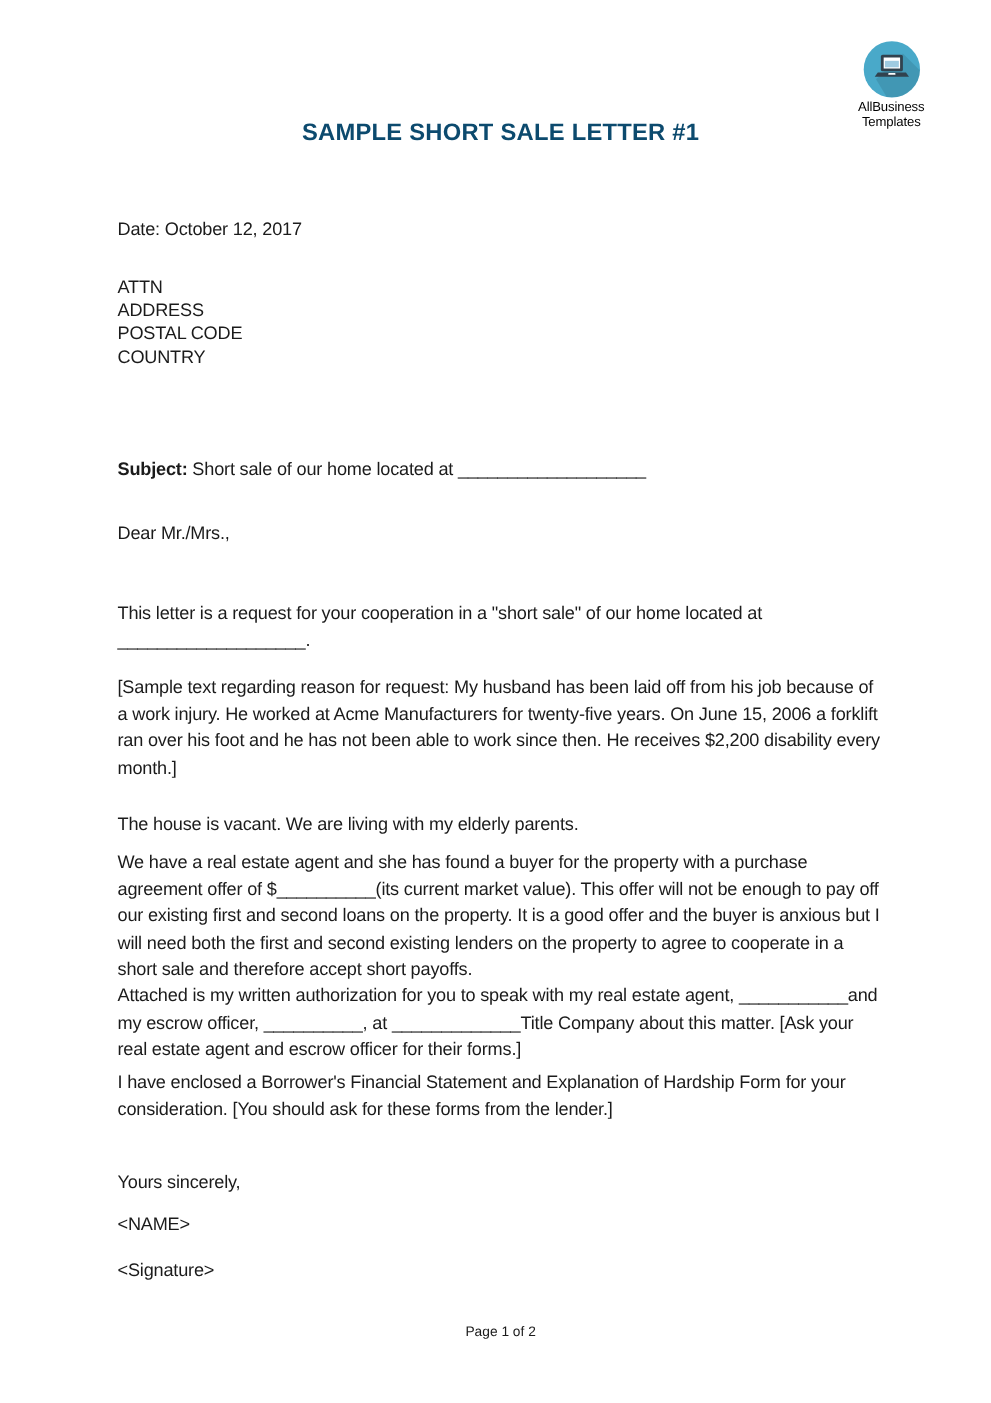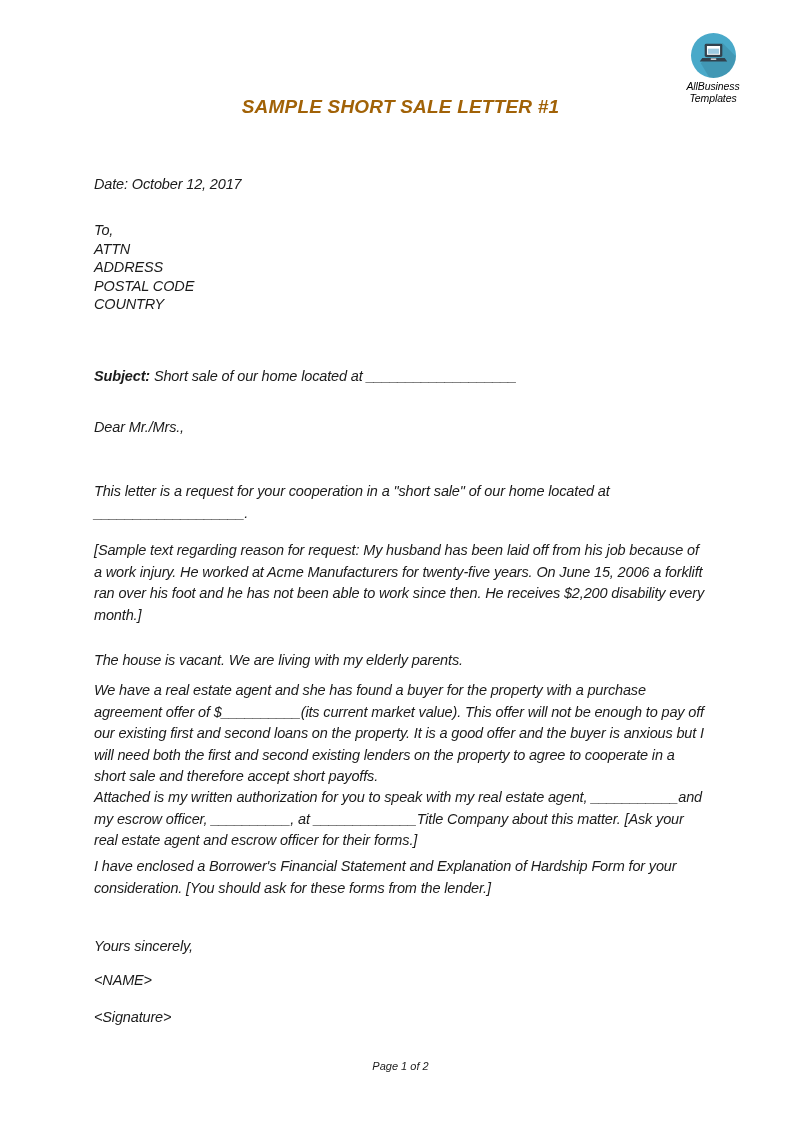--- a/index.html
+++ b/index.html
@@ -7,34 +7,33 @@
   body {
     width: 793px; height: 1122px;
     font-family: "Liberation Sans", sans-serif;
     color: #1b1b1b;
   }
   .page {
     position: relative;
     width: 793px; height: 1122px;
     background: #ffffff;
     overflow: hidden;
-    font-style: italic;
   }
   .abs { position: absolute; left: 94px; width: 613px; }
   .body-text {
     font-size: 14.5px;
     line-height: 21.5px;
     letter-spacing: -0.15px;
   }
   .title {
     top: 96px;
     text-align: center;
     font-size: 19px;
     font-weight: 700;
-    color: #a16207;
+    color: #0c4a6e;
     letter-spacing: 0.2px;
   }
   .date-line   { top: 160px; margin-top: 14px; }
   .recipients  { top: 221px; line-height: 18.5px; }
   .subject     { top: 366px; }
   .subject .lbl { font-weight: 700; }
   .salutation  { top: 417px; }
   .p1 { top: 481px; }
   .p2 { top: 540px; }
   .p3 { top: 600px; }
@@ -95,21 +94,20 @@
   </div>
 
   <div class="abs title">SAMPLE SHORT SALE LETTER #1</div>
 
   <div class="abs body-text date-line">
     <span>Date:</span>
     <span>October 12, 2017</span>
   </div>
 
   <div class="abs body-text recipients">
-    <div>To,</div>
     <div>ATTN</div>
     <div>ADDRESS</div>
     <div>POSTAL CODE</div>
     <div>COUNTRY</div>
   </div>
 
   <div class="abs body-text subject">
     <span class="lbl">Subject:</span>
     <span>Short sale of our home located at ___________________</span>
   </div>

